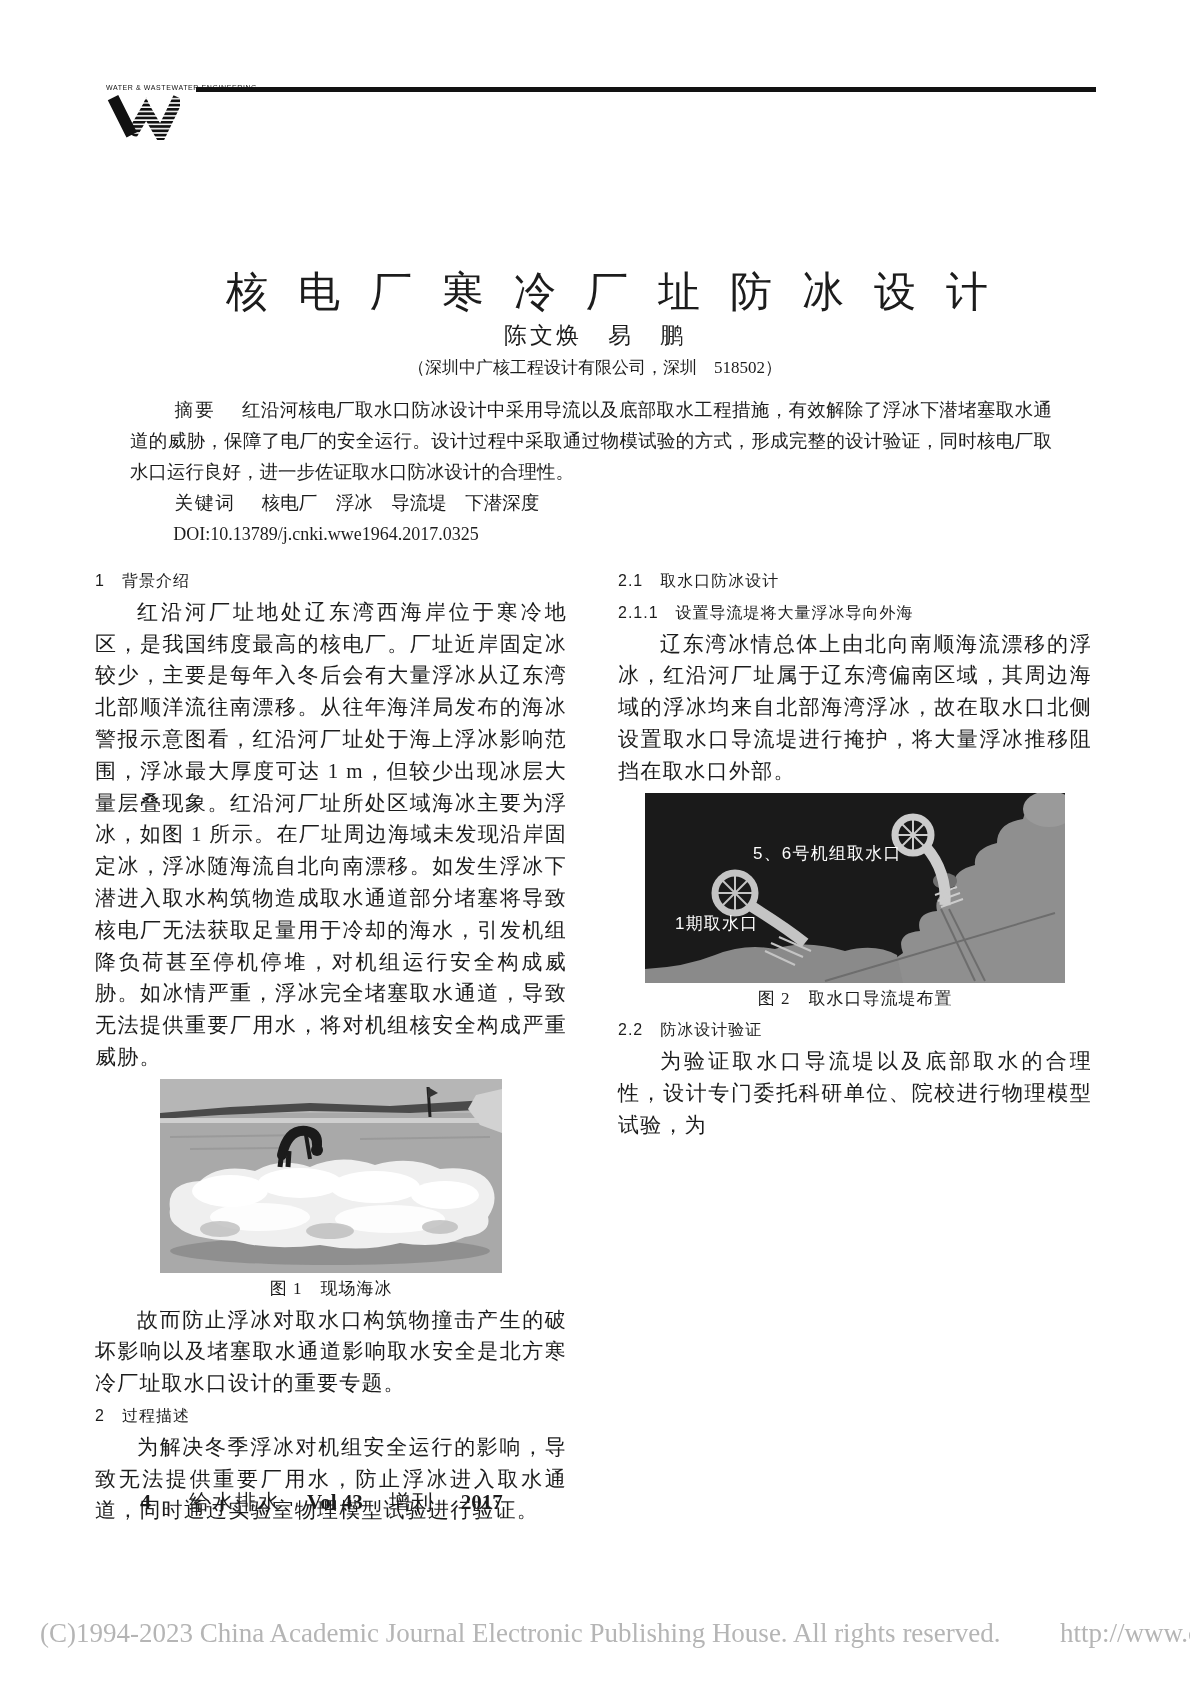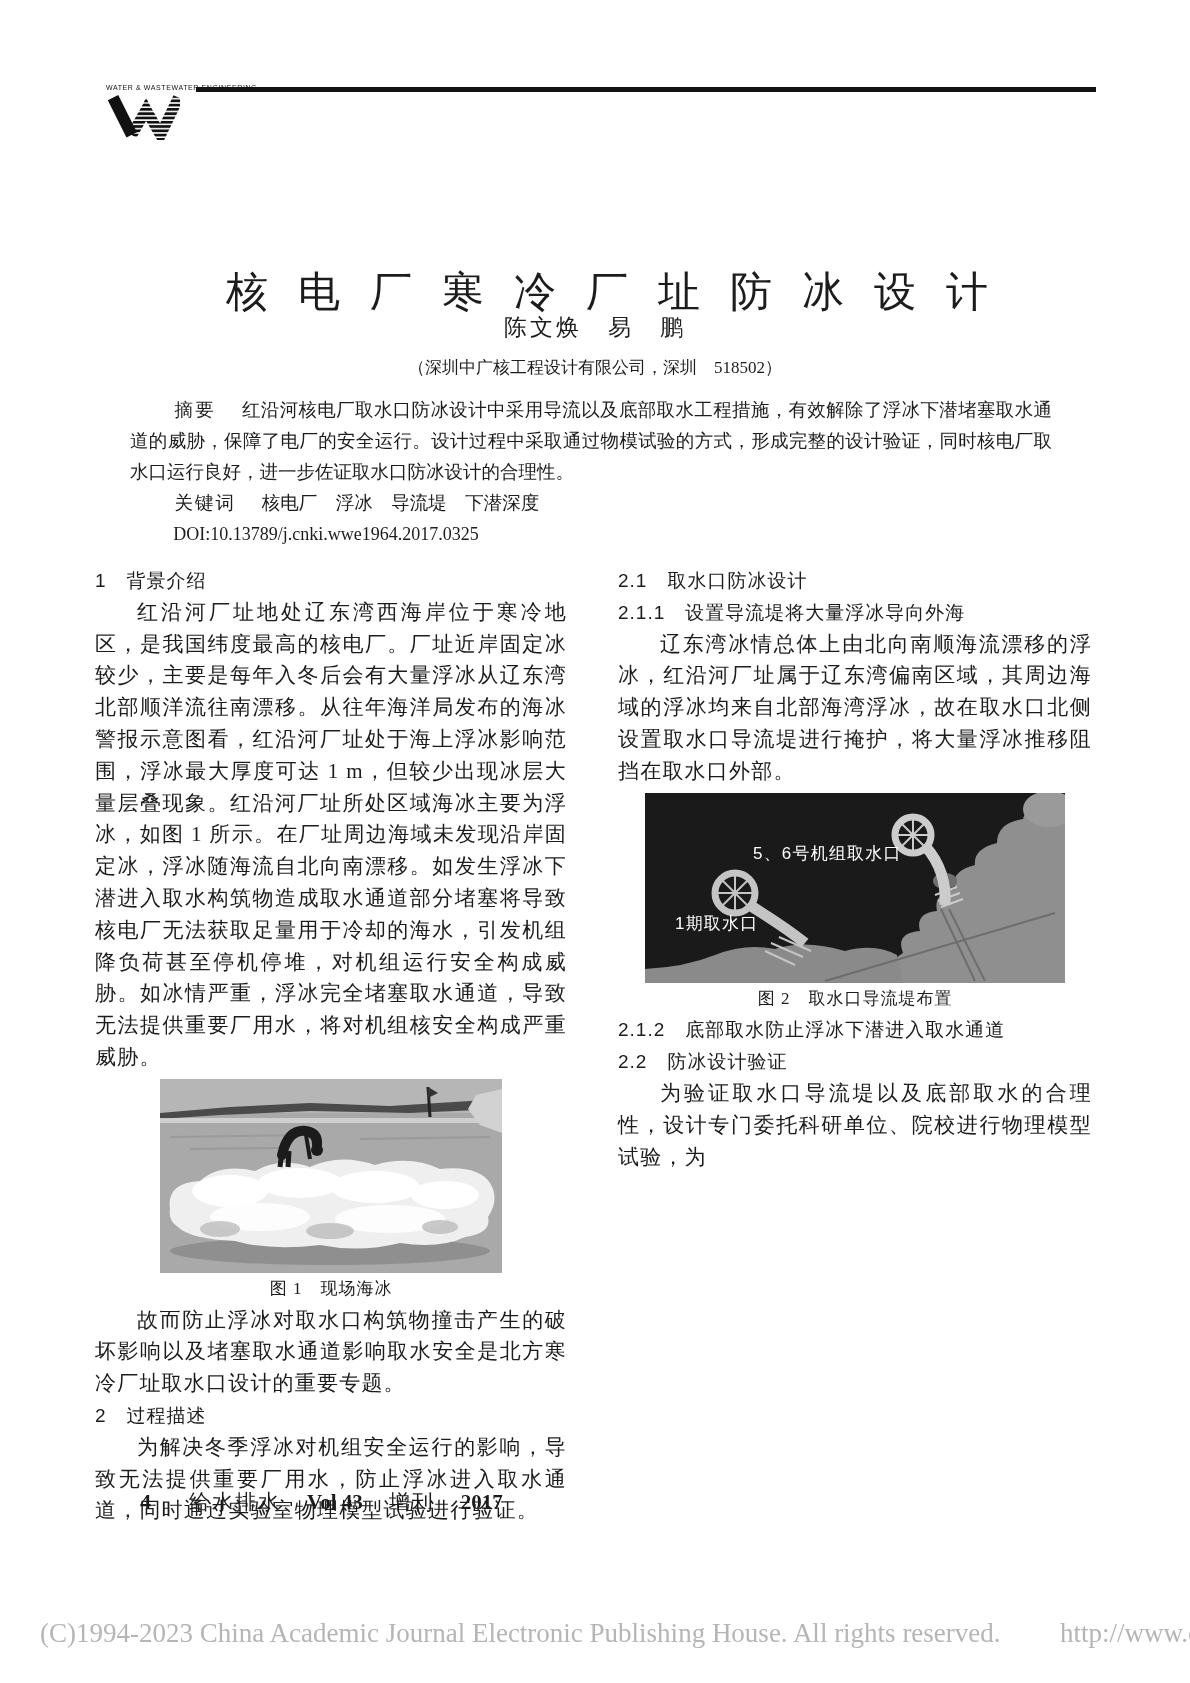--- a/index.html
+++ b/index.html
@@ -19,21 +19,21 @@
   .w-logo { position:absolute; left:106px; top:94px; }
   .head-rule { position:absolute; left:196px; top:87px; width:900px; height:5px; background:#121212; }
 
   
   .article-title {
     position:absolute; top:236px; left:12px; width:100%;
     text-align:center; font-size:42px; font-weight:400;
     letter-spacing:30px; text-indent:30px; white-space:nowrap;
   }
   .authors {
-    position:absolute; top:312px; left:0; width:100%;
+    position:absolute; top:320px; left:0; width:100%;
     text-align:center; font-size:23px; letter-spacing:3px;
   }
   .affiliation {
     position:absolute; top:356px; left:0; width:100%;
     text-align:center; font-size:17px;
   }
 
   
   .abstract-block {
     position:absolute; left:130px; top:395px; width:922px;
@@ -48,21 +48,21 @@
   
   .col {
     position:absolute; top:565px; width:472px;
     font-size:21px; line-height:31.8px; letter-spacing:1.2px;
     text-align:justify;
   }
   .col-left { left:95px; }
   .col-right { left:618px; width:474px; }
   .col p { margin:0; text-indent:2em; }
   .col h2, .col h3, .col h4 {
-    margin:0; font-weight:400; font-size:19px;
+    margin:0; font-weight:400; font-size:16px;
     font-family:"Liberation Sans","DejaVu Sans",sans-serif;
     letter-spacing:1px; text-align:left;
   }
 
   
   .fig { margin:5px auto 0 auto; display:block; }
   .fig1 { width:342px; height:194px; }
   .fig2 { width:420px; height:190px; }
   .figcaption {
     margin:6px 0 2px 0; text-align:center; text-indent:0 !important;
@@ -204,21 +204,20 @@
       <g stroke="#6a6a6a" stroke-width="2" opacity="0.9">
         <line x1="180" y1="188" x2="410" y2="120"></line>
         <line x1="296" y1="116" x2="330" y2="188"></line>
         <line x1="304" y1="116" x2="340" y2="188"></line>
       </g>
       <text x="108" y="66" fill="#ffffff" font-size="17" font-family="Liberation Sans, DejaVu Sans, sans-serif">5、6号机组取水口</text>
       <text x="30" y="136" fill="#ffffff" font-size="17" font-family="Liberation Sans, DejaVu Sans, sans-serif">1期取水口</text>
     </svg>
     <p class="figcaption">图 2　取水口导流堤布置</p>
 
-    <h4>2.1.2　底部取水防止浮冰下潜进入取水通道</h4>
     <h3>2.2　防冰设计验证</h3>
     <p>为验证取水口导流堤以及底部取水的合理性，设计专门委托科研单位、院校进行物理模型试验，为</p>
   </div>
 
   <div class="page-footer">
     <span class="pn">4</span><span class="jn">给水排水</span><span class="vol">Vol 43</span><span class="iss">增刊</span><span class="yr">2017</span>
   </div>
 
   <div class="copyright">
     <span>(C)1994-2023 China Academic Journal Electronic Publishing House. All rights reserved.</span><a href="#" class="url">http://www.cnki.net</a>

